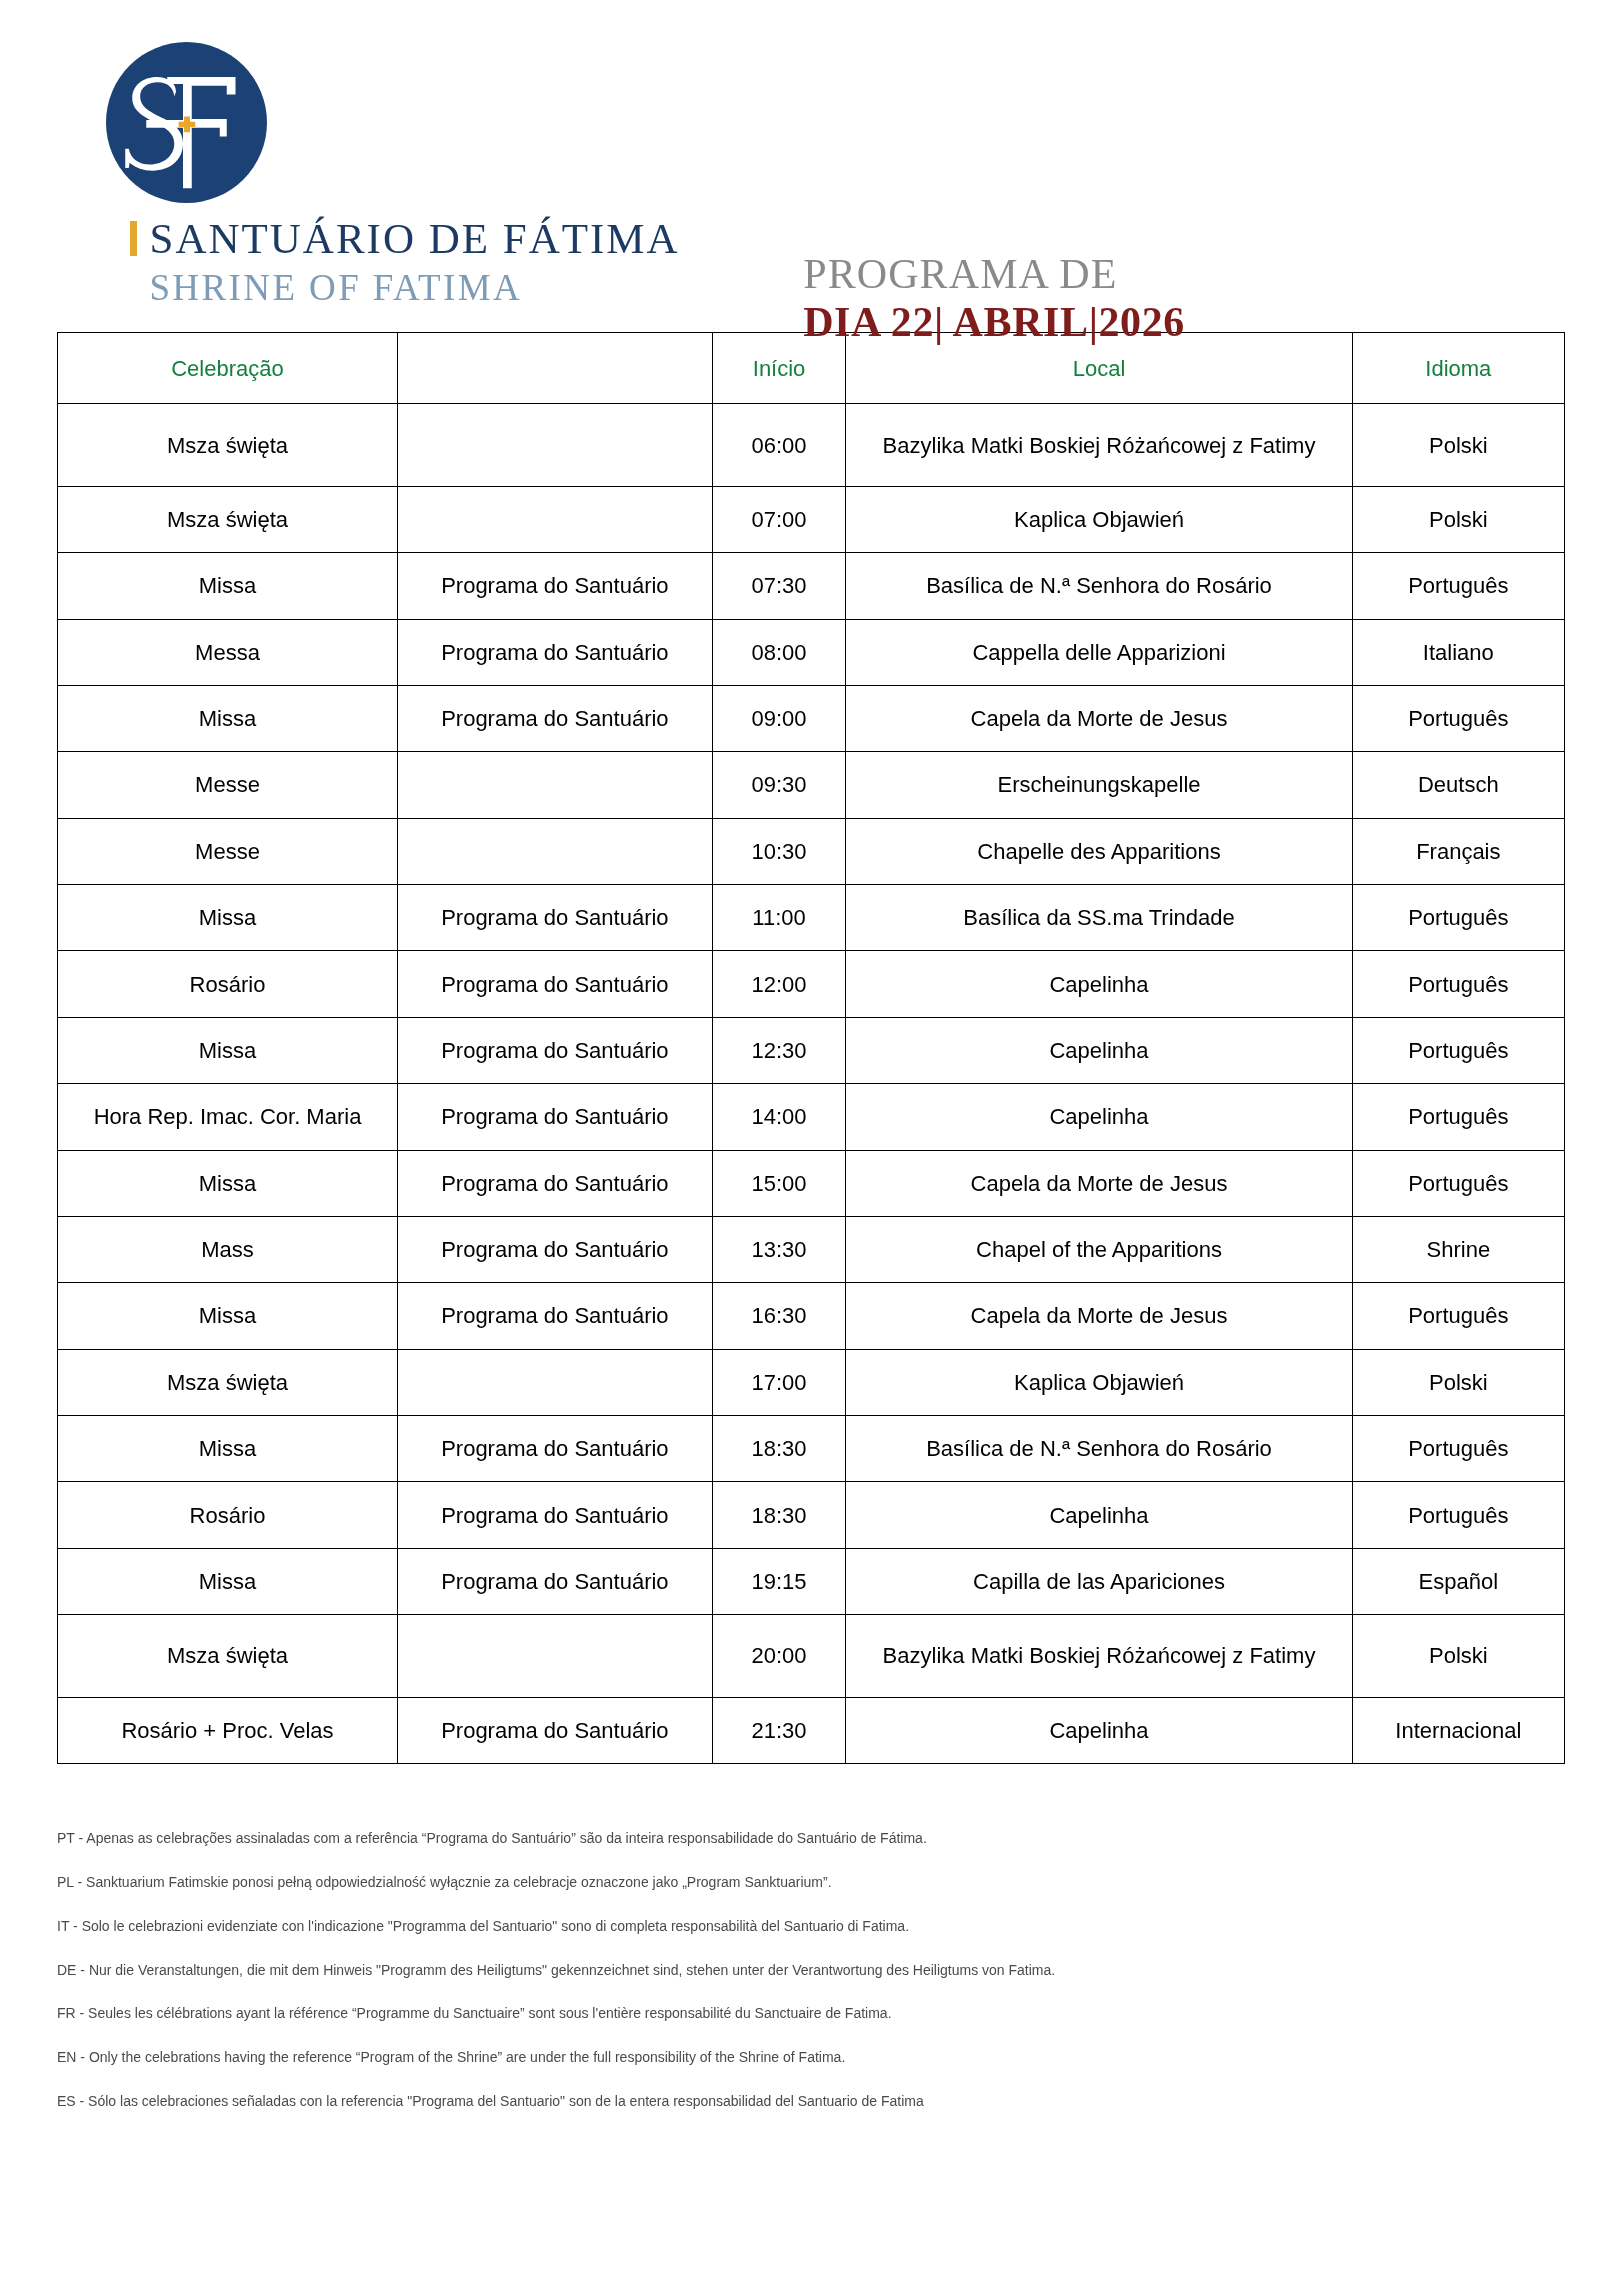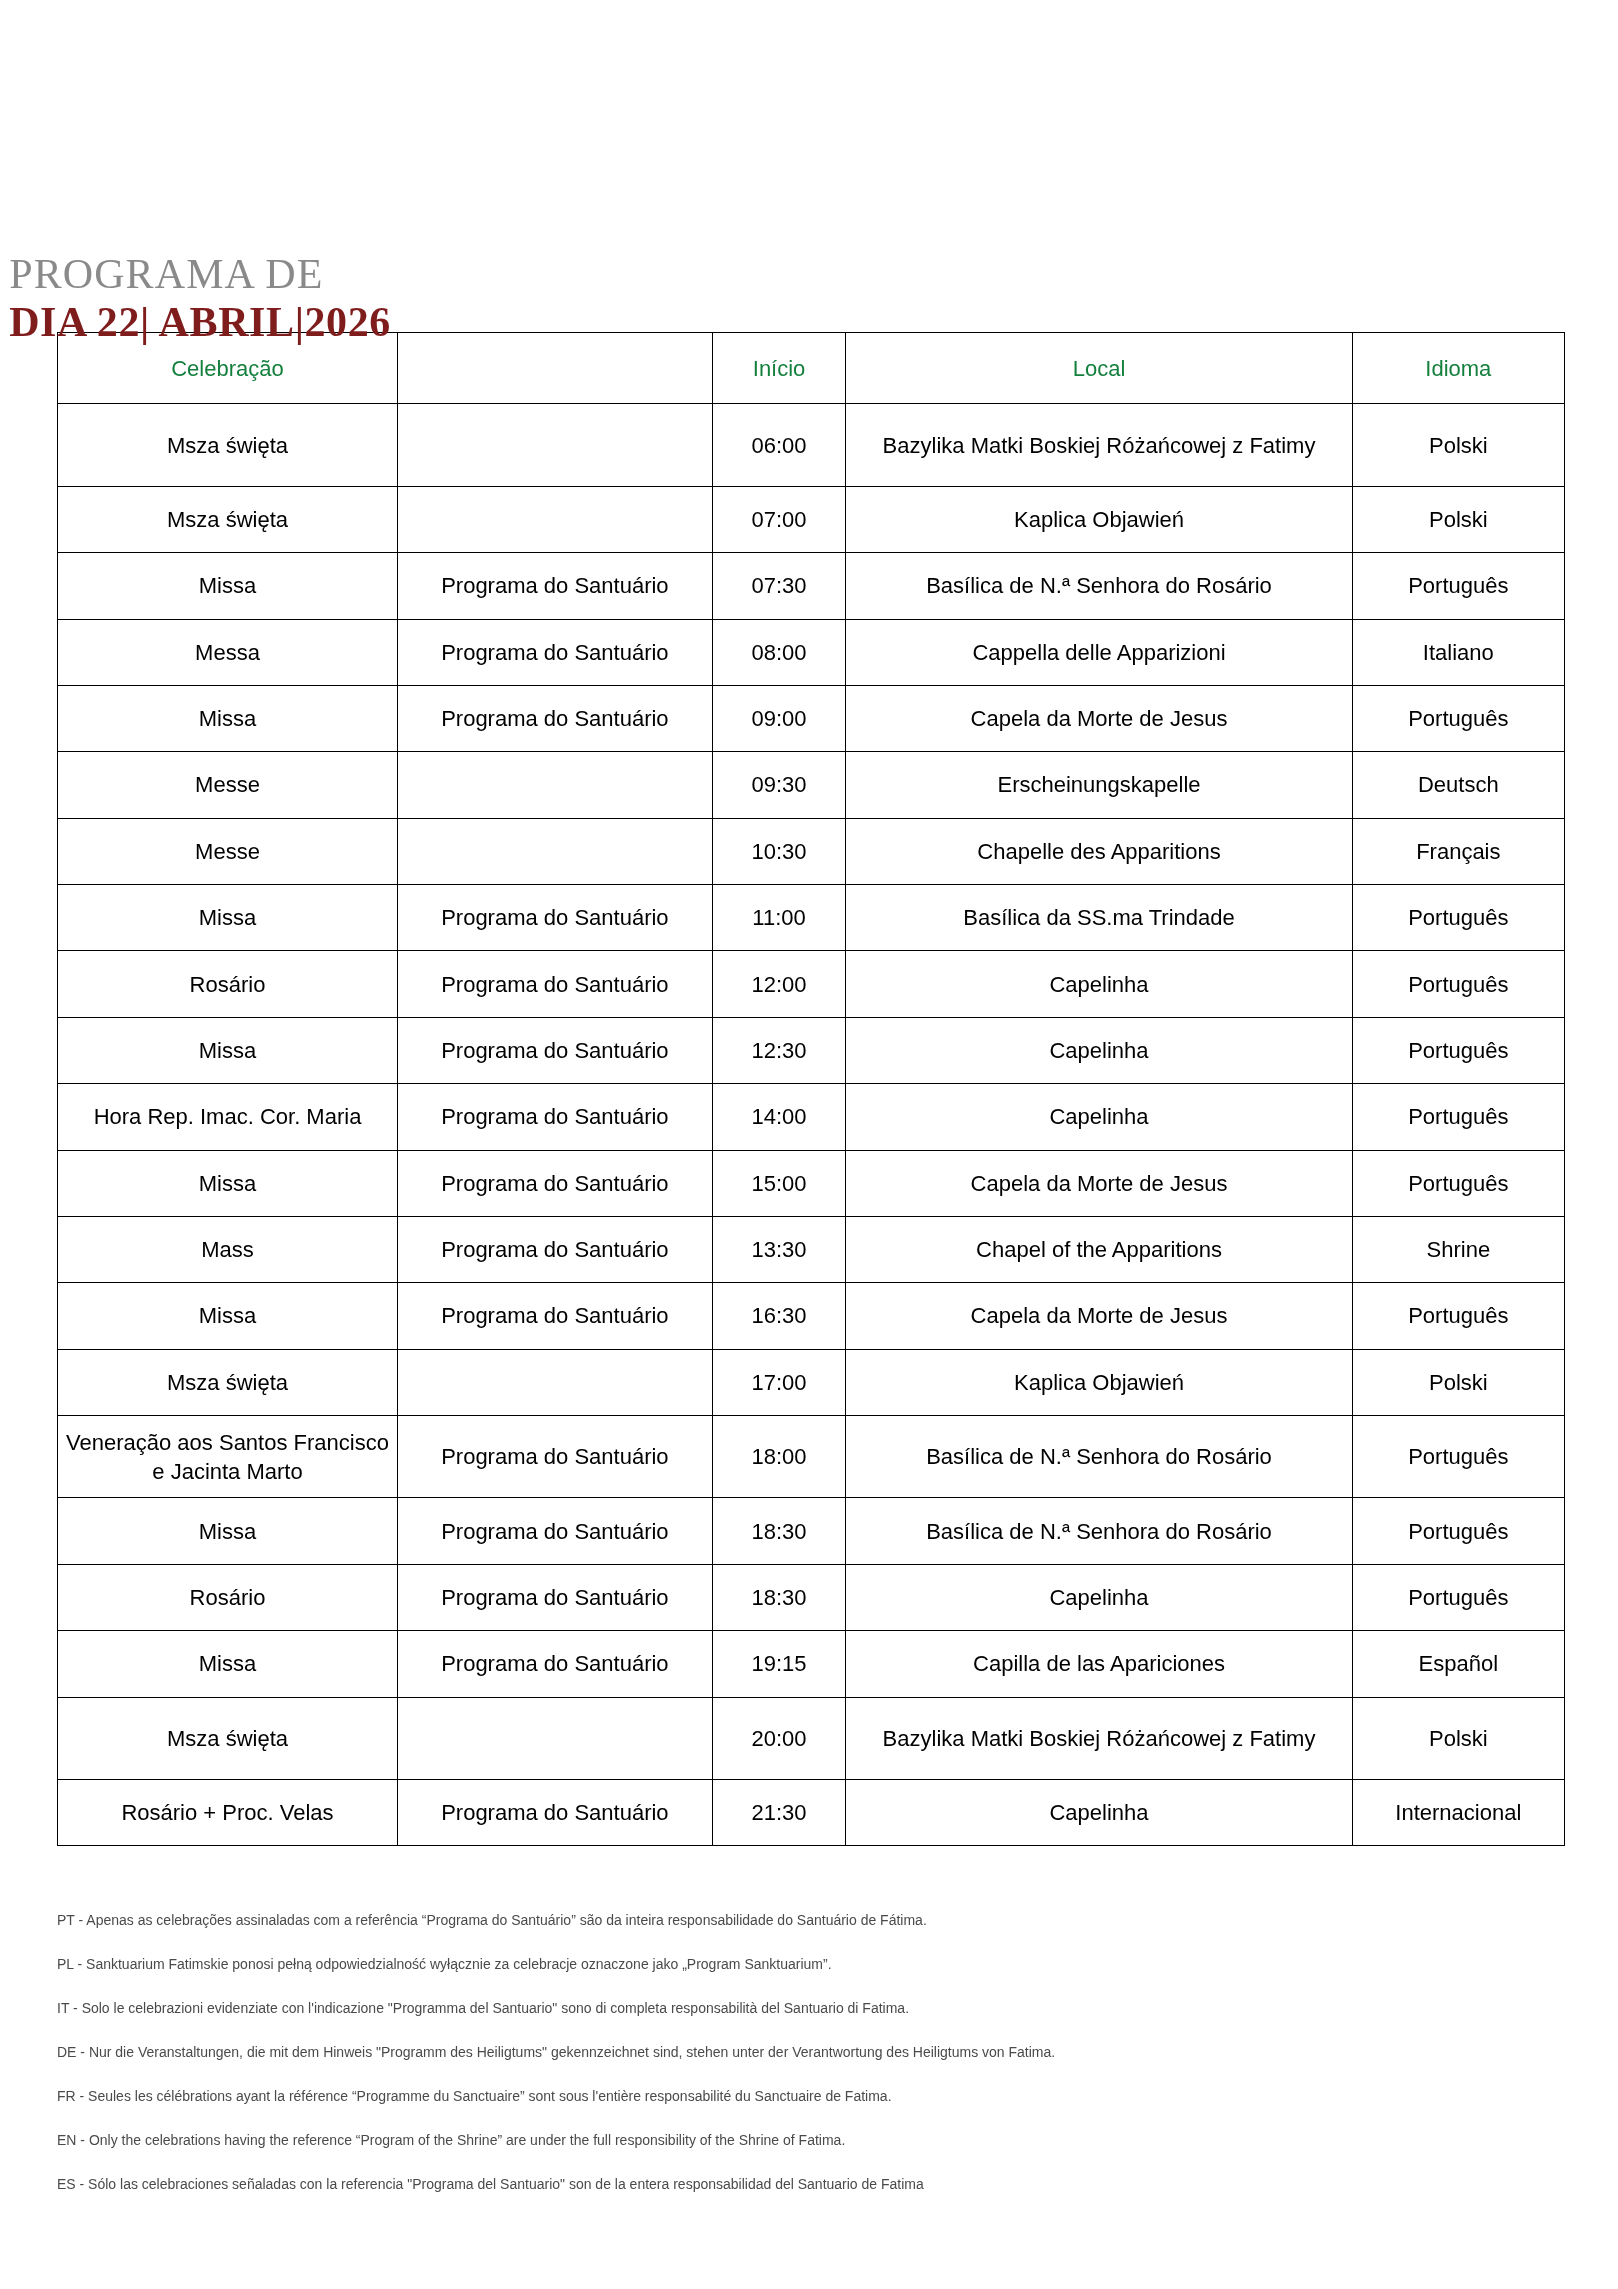--- a/index.html
+++ b/index.html
@@ -171,20 +171,51 @@
     white-space: nowrap;
   }
 </style>
 </head>
 <body>
 
 <div class="page">
 
   <div class="header">
 
+    <div class="brand">
+
+      <svg class="logo-mark" viewBox="0 0 200 200">
+        <circle cx="100" cy="100" r="92" fill="#1c4275"></circle>
+
+        <path d="M88 65 C88 54 78 48 66 48 C50 48 38 58 38 72 C38 86 50 93 64 100
+                 C76 106 86 112 86 124 C86 138 74 148 58 148 C45 148 36 141 34 130
+                 L30 130 L30 152 L34 152 L35 146 C42 152 51 155 61 155
+                 C82 155 96 142 96 124 C96 108 84 100 69 93 C56 87 47 81 47 70
+                 C47 60 56 54 67 54 C78 54 85 60 86 70 Z" fill="#ffffff"></path>
+
+        <path d="M78 48 L78 56 L96 56 L96 175 L106 175 L106 56 L124 56 L124 48 Z" fill="#ffffff"></path>
+        <path d="M96 48 L96 58 L150 58 L150 48 Z" fill="#ffffff"></path>
+        <path d="M106 96 L106 106 L142 106 L142 96 Z" fill="#ffffff"></path>
+        <path d="M146 48 L156 48 L156 68 L146 68 Z" fill="#ffffff"></path>
+        <path d="M138 96 L146 96 L146 116 L138 116 Z" fill="#ffffff"></path>
+
+        <path d="M54 97 L106 97 L106 106 L54 106 Z" fill="#ffffff"></path>
+
+        <path d="M97 93 L104 93 L104 99 L110 99 L110 105 L104 105 L104 111
+                 L97 111 L97 105 L91 105 L91 99 L97 99 Z" fill="#eaa72b"></path>
+      </svg>
+
+      <div class="brand-text">
+        <div class="brand-line1">
+          <span class="gold-bar"></span>
+          <span class="brand-pt">SANTUÁRIO DE FÁTIMA</span>
+        </div>
+        <div class="brand-en">SHRINE OF FATIMA</div>
+      </div>
+    </div>
 
     <div class="title-block">
       <div class="title-top">PROGRAMA DE</div>
       <div class="title-main">DIA 22| ABRIL|2026</div>
     </div>
 
   </div>
 
   <div class="table-wrap">
     <table class="schedule">
@@ -303,27 +334,20 @@
             <td>Capela da Morte de Jesus</td>
             <td>Português</td>
           </tr>
           <tr>
             <td>Msza święta</td>
             <td></td>
             <td>17:00</td>
             <td>Kaplica Objawień</td>
             <td>Polski</td>
           </tr>
-          <tr class="tall">
-            <td>Veneração aos Santos Francisco e Jacinta Marto</td>
-            <td>Programa do Santuário</td>
-            <td>18:00</td>
-            <td>Basílica de N.ª Senhora do Rosário</td>
-            <td>Português</td>
-          </tr>
           <tr>
             <td>Missa</td>
             <td>Programa do Santuário</td>
             <td>18:30</td>
             <td>Basílica de N.ª Senhora do Rosário</td>
             <td>Português</td>
           </tr>
           <tr>
             <td>Rosário</td>
             <td>Programa do Santuário</td>

